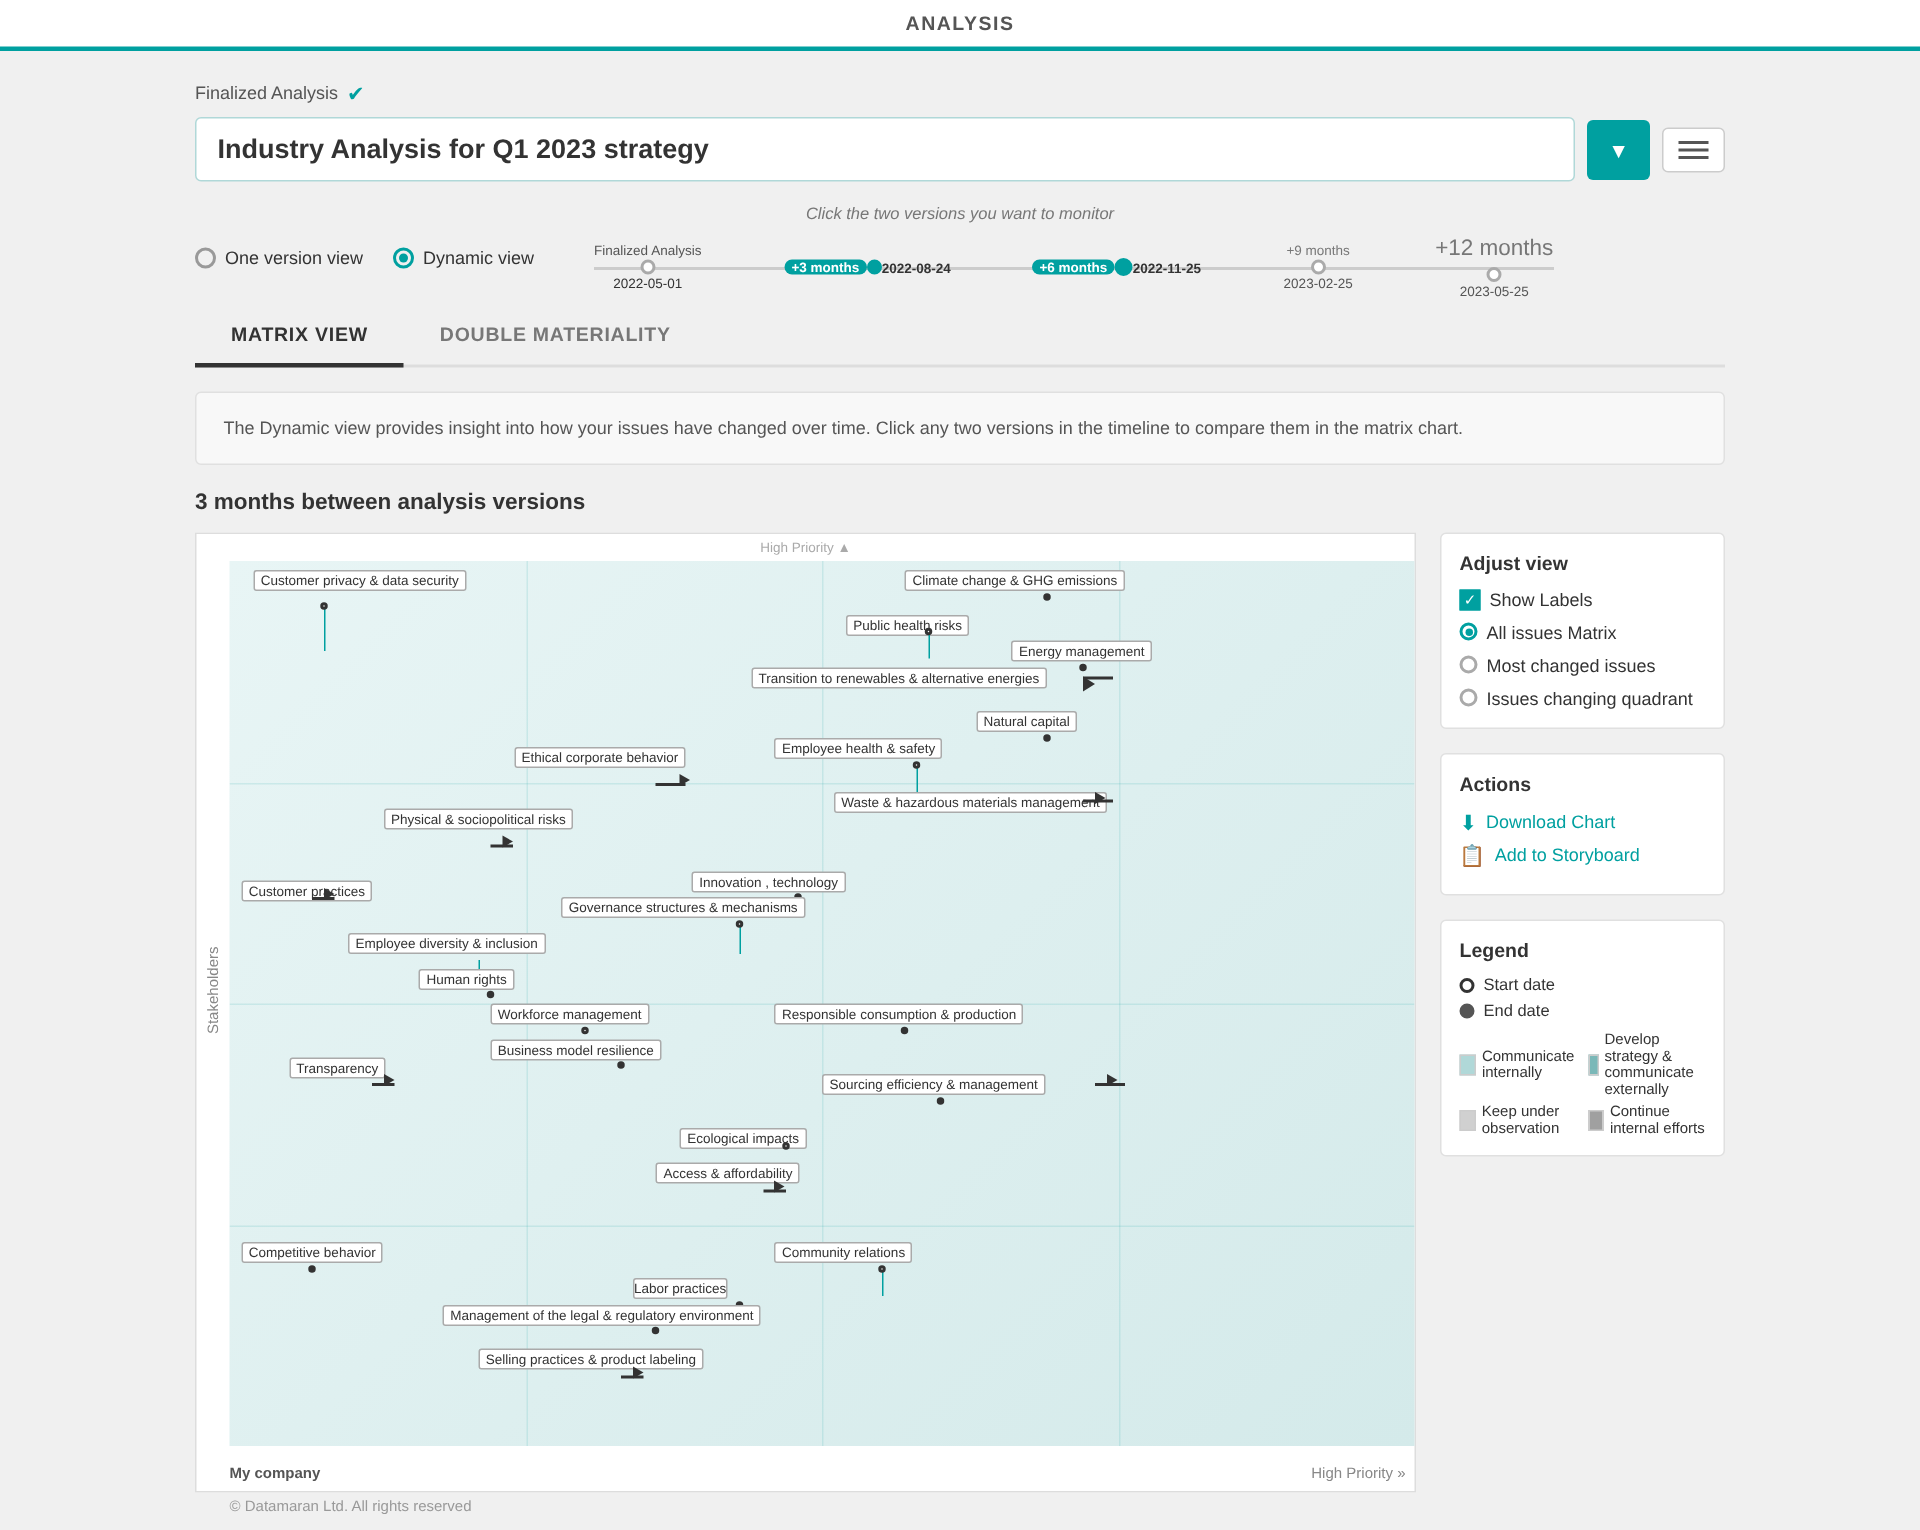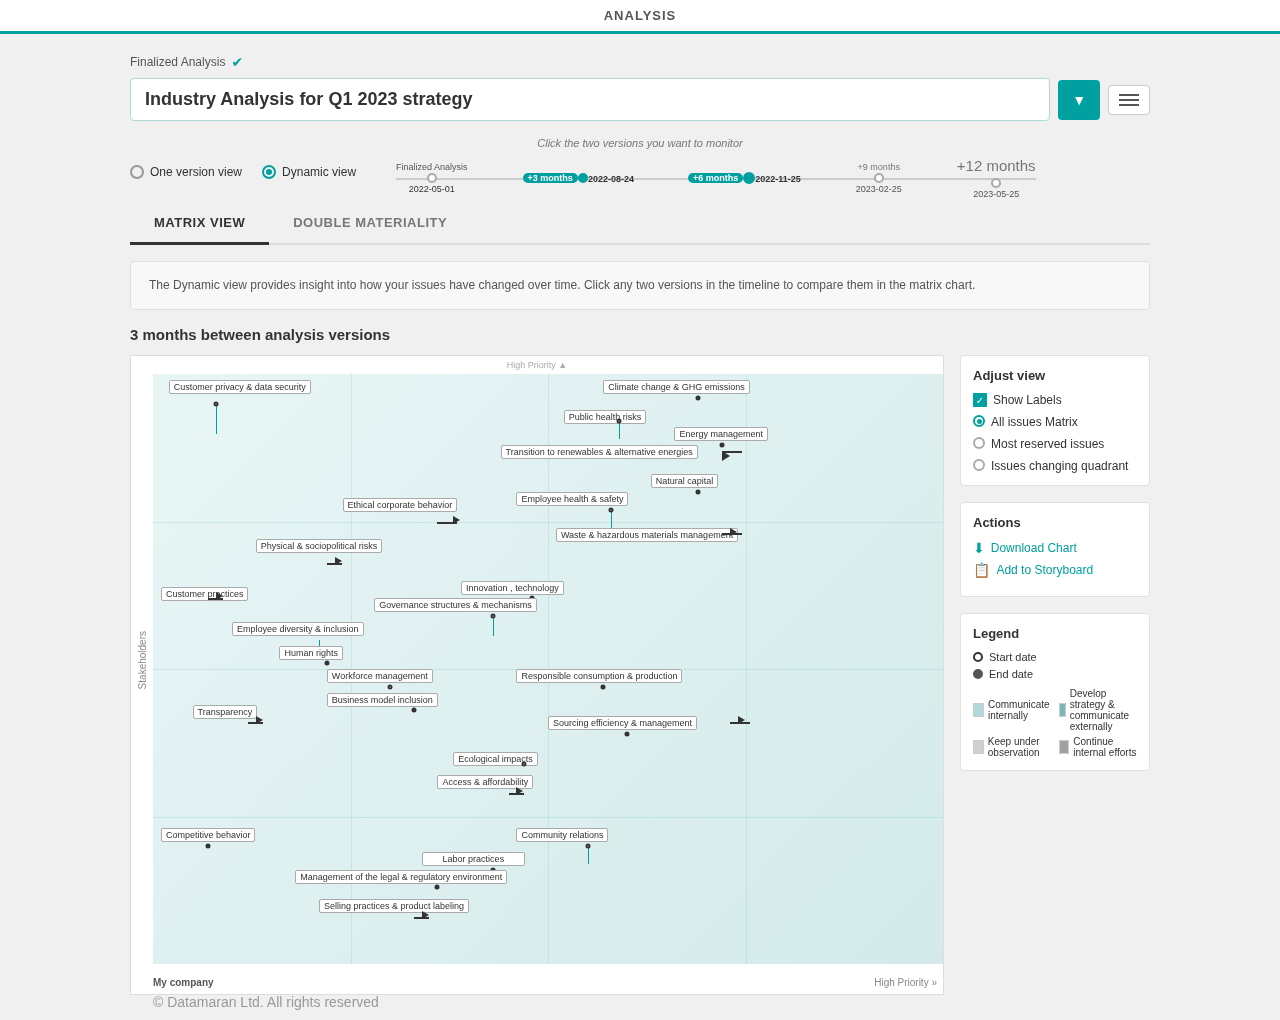--- a/index.html
+++ b/index.html
@@ -389,21 +389,21 @@
 
         <div style="position:absolute;left:16%;top:46%;background:white;border:1px solid #aaa;border-radius:2px;padding:1px 4px;font-size:9px;white-space:nowrap;">Human rights</div>
         <div style="position:absolute;left:22%;top:49%;width:5px;height:5px;border-radius:50%;background:#333;border:2px solid #333;transform:translate(-50%,-50%);"></div>
 
         <div style="position:absolute;left:22%;top:50%;background:white;border:1px solid #aaa;border-radius:2px;padding:1px 4px;font-size:9px;white-space:nowrap;">Workforce management</div>
         <div style="position:absolute;left:30%;top:53%;width:5px;height:5px;border-radius:50%;background:white;border:2px solid #333;transform:translate(-50%,-50%);"></div>
 
         <div style="position:absolute;left:46%;top:50%;background:white;border:1px solid #aaa;border-radius:2px;padding:1px 4px;font-size:9px;white-space:nowrap;">Responsible consumption &amp; production</div>
         <div style="position:absolute;left:57%;top:53%;width:5px;height:5px;border-radius:50%;background:#333;border:2px solid #333;transform:translate(-50%,-50%);"></div>
 
-        <div style="position:absolute;left:22%;top:54%;background:white;border:1px solid #aaa;border-radius:2px;padding:1px 4px;font-size:9px;white-space:nowrap;">Business model inclusion</div>
+        <div style="position:absolute;left:22%;top:54%;background:white;border:1px solid #aaa;border-radius:2px;padding:1px 4px;font-size:9px;white-space:nowrap;">Business model resilience</div>
         <div style="position:absolute;left:33%;top:57%;width:5px;height:5px;border-radius:50%;background:#333;border:2px solid #333;transform:translate(-50%,-50%);"></div>
 
         <div style="position:absolute;left:5%;top:56%;background:white;border:1px solid #aaa;border-radius:2px;padding:1px 4px;font-size:9px;white-space:nowrap;">Transparency</div>
         <div style="position:absolute;left:12%;top:59%;width:15px;height:2px;background:#333;"></div>
         <div style="position:absolute;left:13%;top:58%;width:0;height:0;border-top:4px solid transparent;border-bottom:4px solid transparent;border-left:7px solid #333;"></div>
 
         <div style="position:absolute;left:50%;top:58%;background:white;border:1px solid #aaa;border-radius:2px;padding:1px 4px;font-size:9px;white-space:nowrap;">Sourcing efficiency &amp; management</div>
         <div style="position:absolute;left:60%;top:61%;width:5px;height:5px;border-radius:50%;background:#333;border:2px solid #333;transform:translate(-50%,-50%);"></div>
         <div style="position:absolute;left:73%;top:59%;width:20px;height:2px;background:#333;"></div>
         <div style="position:absolute;left:74%;top:58%;width:0;height:0;border-top:4px solid transparent;border-bottom:4px solid transparent;border-left:7px solid #333;"></div>
@@ -415,53 +415,53 @@
         <div style="position:absolute;left:45%;top:71%;width:15px;height:2px;background:#333;"></div>
         <div style="position:absolute;left:46%;top:70%;width:0;height:0;border-top:4px solid transparent;border-bottom:4px solid transparent;border-left:7px solid #333;"></div>
 
         <div style="position:absolute;left:1%;top:77%;background:white;border:1px solid #aaa;border-radius:2px;padding:1px 4px;font-size:9px;white-space:nowrap;">Competitive behavior</div>
         <div style="position:absolute;left:7%;top:80%;width:5px;height:5px;border-radius:50%;background:#333;border:2px solid #333;transform:translate(-50%,-50%);"></div>
 
         <div style="position:absolute;left:46%;top:77%;background:white;border:1px solid #aaa;border-radius:2px;padding:1px 4px;font-size:9px;white-space:nowrap;">Community relations</div>
         <div style="position:absolute;left:55%;top:80%;width:1px;height:18px;background:#00a0a0;"></div>
         <div style="position:absolute;left:55%;top:80%;width:5px;height:5px;border-radius:50%;background:white;border:2px solid #333;transform:translate(-50%,-50%);"></div>
 
-        <div style="position:absolute;left:34%;top:81%;background:white;border:1px solid #aaa;border-radius:2px;padding:1px 20px;font-size:9px;white-space:nowrap;">Labor practices</div>
+        <div style="position:absolute;left:34%;top:81%;background:white;border:1px solid #aaa;border-radius:2px;padding:1px 0;font-size:9px;white-space:nowrap;">Labor practices</div>
         <div style="position:absolute;left:43%;top:84%;width:5px;height:5px;border-radius:50%;background:#333;border:2px solid #333;transform:translate(-50%,-50%);"></div>
 
         <div style="position:absolute;left:18%;top:84%;background:white;border:1px solid #aaa;border-radius:2px;padding:1px 4px;font-size:9px;white-space:nowrap;">Management of the legal &amp; regulatory environment</div>
         <div style="position:absolute;left:36%;top:87%;width:5px;height:5px;border-radius:50%;background:#333;border:2px solid #333;transform:translate(-50%,-50%);"></div>
 
         <div style="position:absolute;left:21%;top:89%;background:white;border:1px solid #aaa;border-radius:2px;padding:1px 4px;font-size:9px;white-space:nowrap;">Selling practices &amp; product labeling</div>
         <div style="position:absolute;left:33%;top:92%;width:15px;height:2px;background:#333;"></div>
         <div style="position:absolute;left:34%;top:91%;width:0;height:0;border-top:4px solid transparent;border-bottom:4px solid transparent;border-left:7px solid #333;"></div>
 
       </div>
 
       <div style="position:absolute; bottom:6px; left:22px; font-size:10px; font-weight:bold; color:#555;">My company</div>
       <div style="position:absolute; bottom:6px; right:6px; font-size:10px; color:#888;">High Priority »</div>
-      <div style="position:absolute; bottom:-16px; left:22px; font-size:14px; color:#999;">© Datamaran Ltd. All rights reserved</div>
+      <div style="position:absolute; bottom:-16px; left:22px; font-size:10px; color:#999;">© Datamaran Ltd. All rights reserved</div>
     </div>
 
     <div class="sidebar">
 
       <div class="sidebar-section">
         <div class="sidebar-section-title">Adjust view</div>
         <div class="checkbox-row">
           <div class="checkbox-custom">✓</div>
           <span>Show Labels</span>
         </div>
         <div class="radio-group" style="margin-top:8px;">
           <div class="radio-row">
             <div class="radio-sm active"></div>
             <span>All issues Matrix</span>
           </div>
           <div class="radio-row">
             <div class="radio-sm"></div>
-            <span>Most reserved issues</span>
+            <span>Most changed issues</span>
           </div>
           <div class="radio-row">
             <div class="radio-sm"></div>
             <span>Issues changing quadrant</span>
           </div>
         </div>
       </div>
 
       <div class="sidebar-section">
         <div class="sidebar-section-title">Actions</div>

